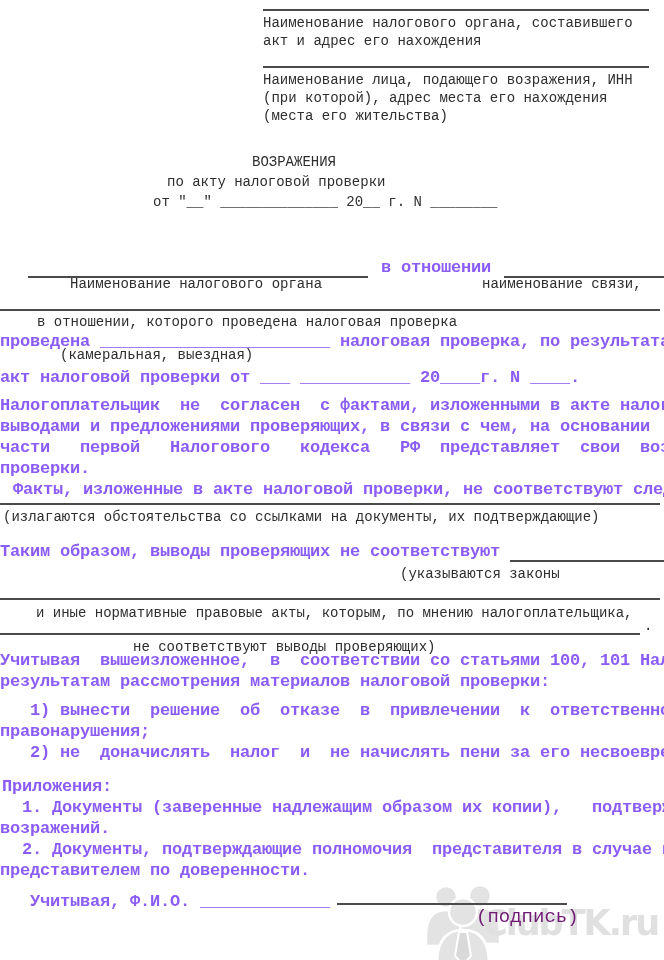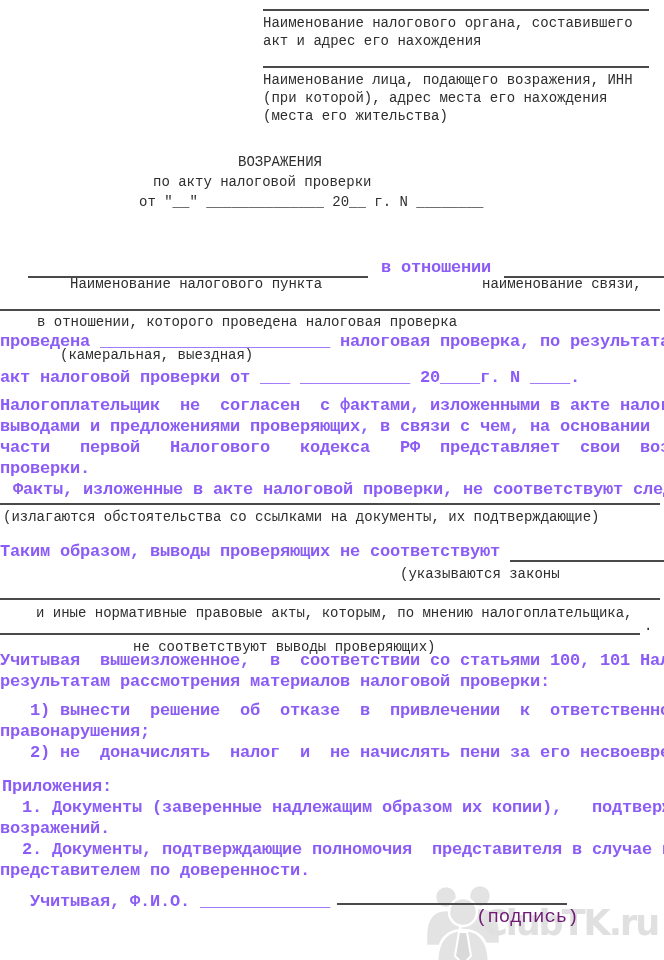--- a/index.html
+++ b/index.html
@@ -49,32 +49,32 @@
 <div class="abs" style="left:263px;top:9px;">
   <div class="hrule" style="width:386px;margin-bottom:3px;"></div>
   <div class="mono">Наименование налогового органа, составившего</div>
   <div class="mono">акт и адрес его нахождения</div>
   <div class="hrule" style="width:386px;margin-top:16px;margin-bottom:3px;"></div>
   <div class="mono">Наименование лица, подающего возражения, ИНН</div>
   <div class="mono">(при которой), адрес места его нахождения</div>
   <div class="mono">(места его жительства)</div>
 </div>
 
-<div class="abs" style="left:136px;top:152px;">
+<div class="abs" style="left:150px;top:152px;">
   <div class="mono" style="margin-left:102px;line-height:20px;">ВОЗРАЖЕНИЯ</div>
   <div class="mono" style="margin-left:17px;line-height:20px;">по акту налоговой проверки</div>
   <div class="mono" style="margin-left:3px;line-height:20px;">от "__" ______________ 20__ г. N ________</div>
 </div>
 
 <div class="abs relrow" style="top:257px;">
   <div class="blank" style="margin-left:28px;width:340px;"></div>
   <span class="sans" style="padding:0 13px;">в отношении</span>
   <div class="blank" style="width:162px;"></div>
 </div>
-<div class="abs mono" style="left:70px;top:275px;">Наименование налогового пункта</div>
+<div class="abs mono" style="left:70px;top:275px;">Наименование налогового органа</div>
 <div class="abs mono" style="left:482px;top:275px;">наименование связи,</div>
 
 <div class="abs hrule" style="left:0;top:309px;width:660px;"></div>
 <div class="abs mono" style="left:37px;top:313px;">в отношении, которого проведена налоговая проверка</div>
 
 <div class="abs sans" style="left:0;top:331px;">проведена _______________________ налоговая проверка, по результатам которой составлен</div>
 <div class="abs mono" style="left:60px;top:346px;">(камеральная, выездная)</div>
 <div class="abs sans" style="left:0;top:367px;">акт налоговой проверки от ___ ___________ 20____г. N ____.</div>
 
 <div class="abs" style="left:0;top:395px;">

